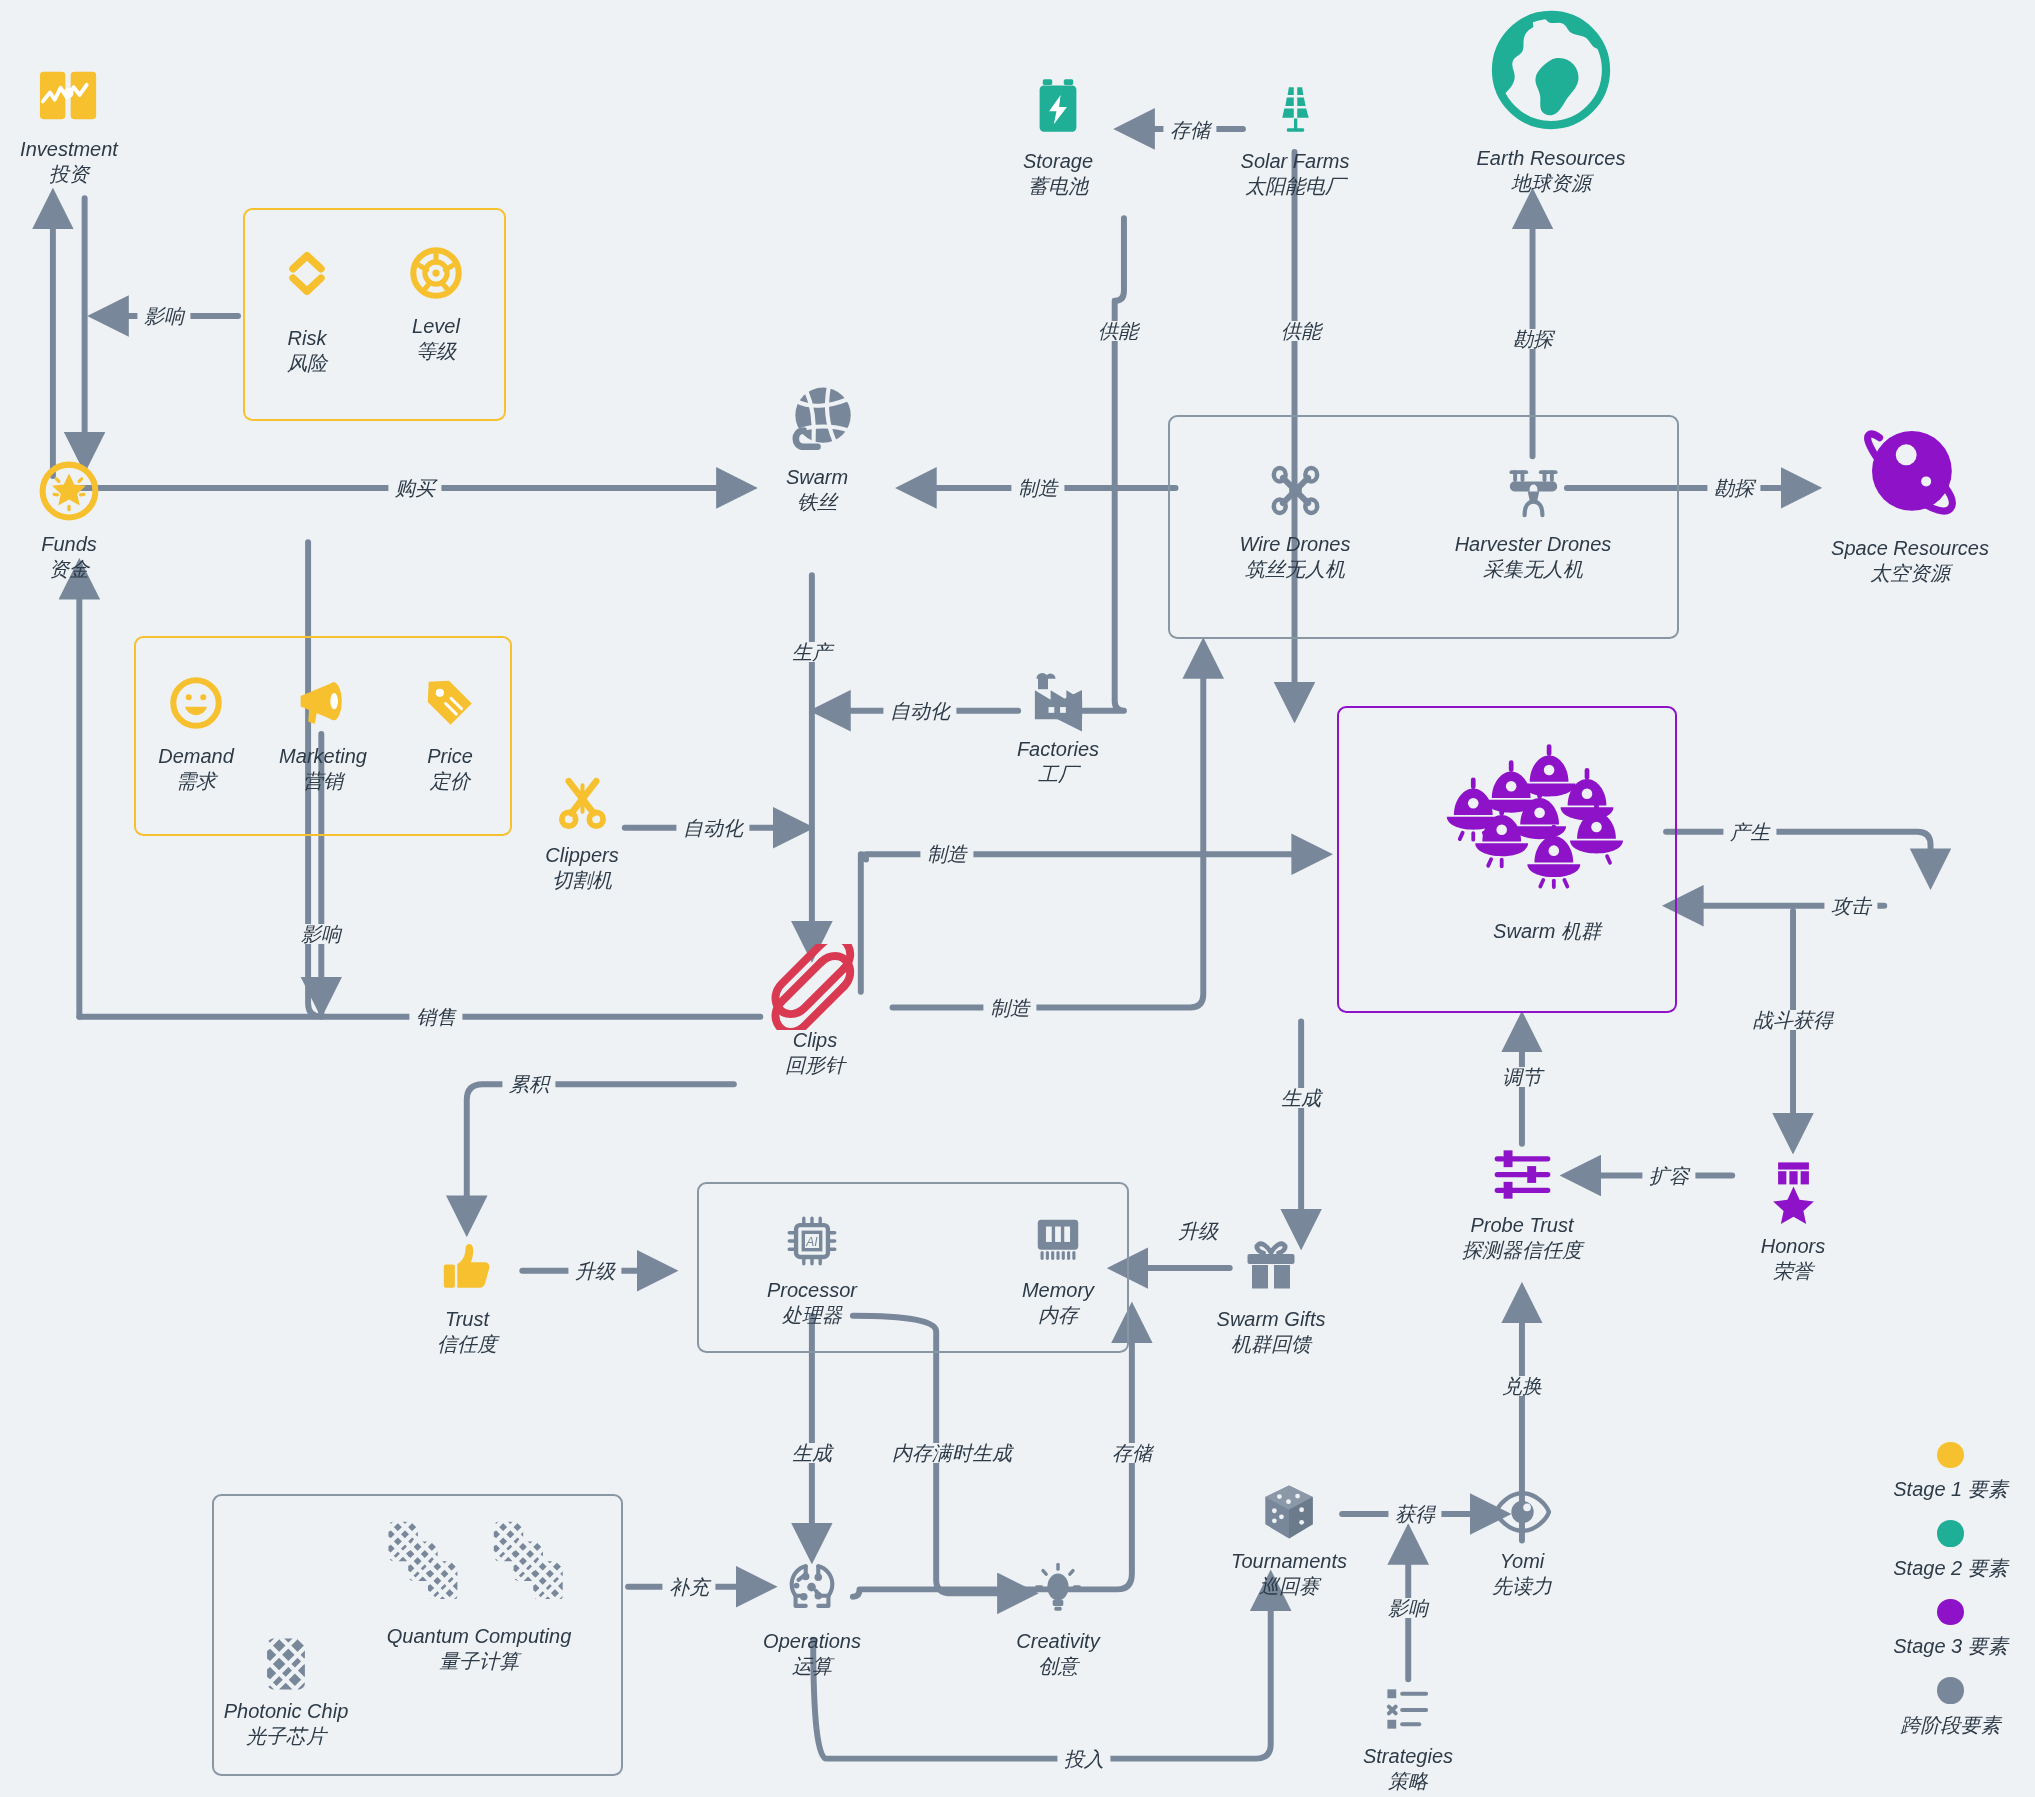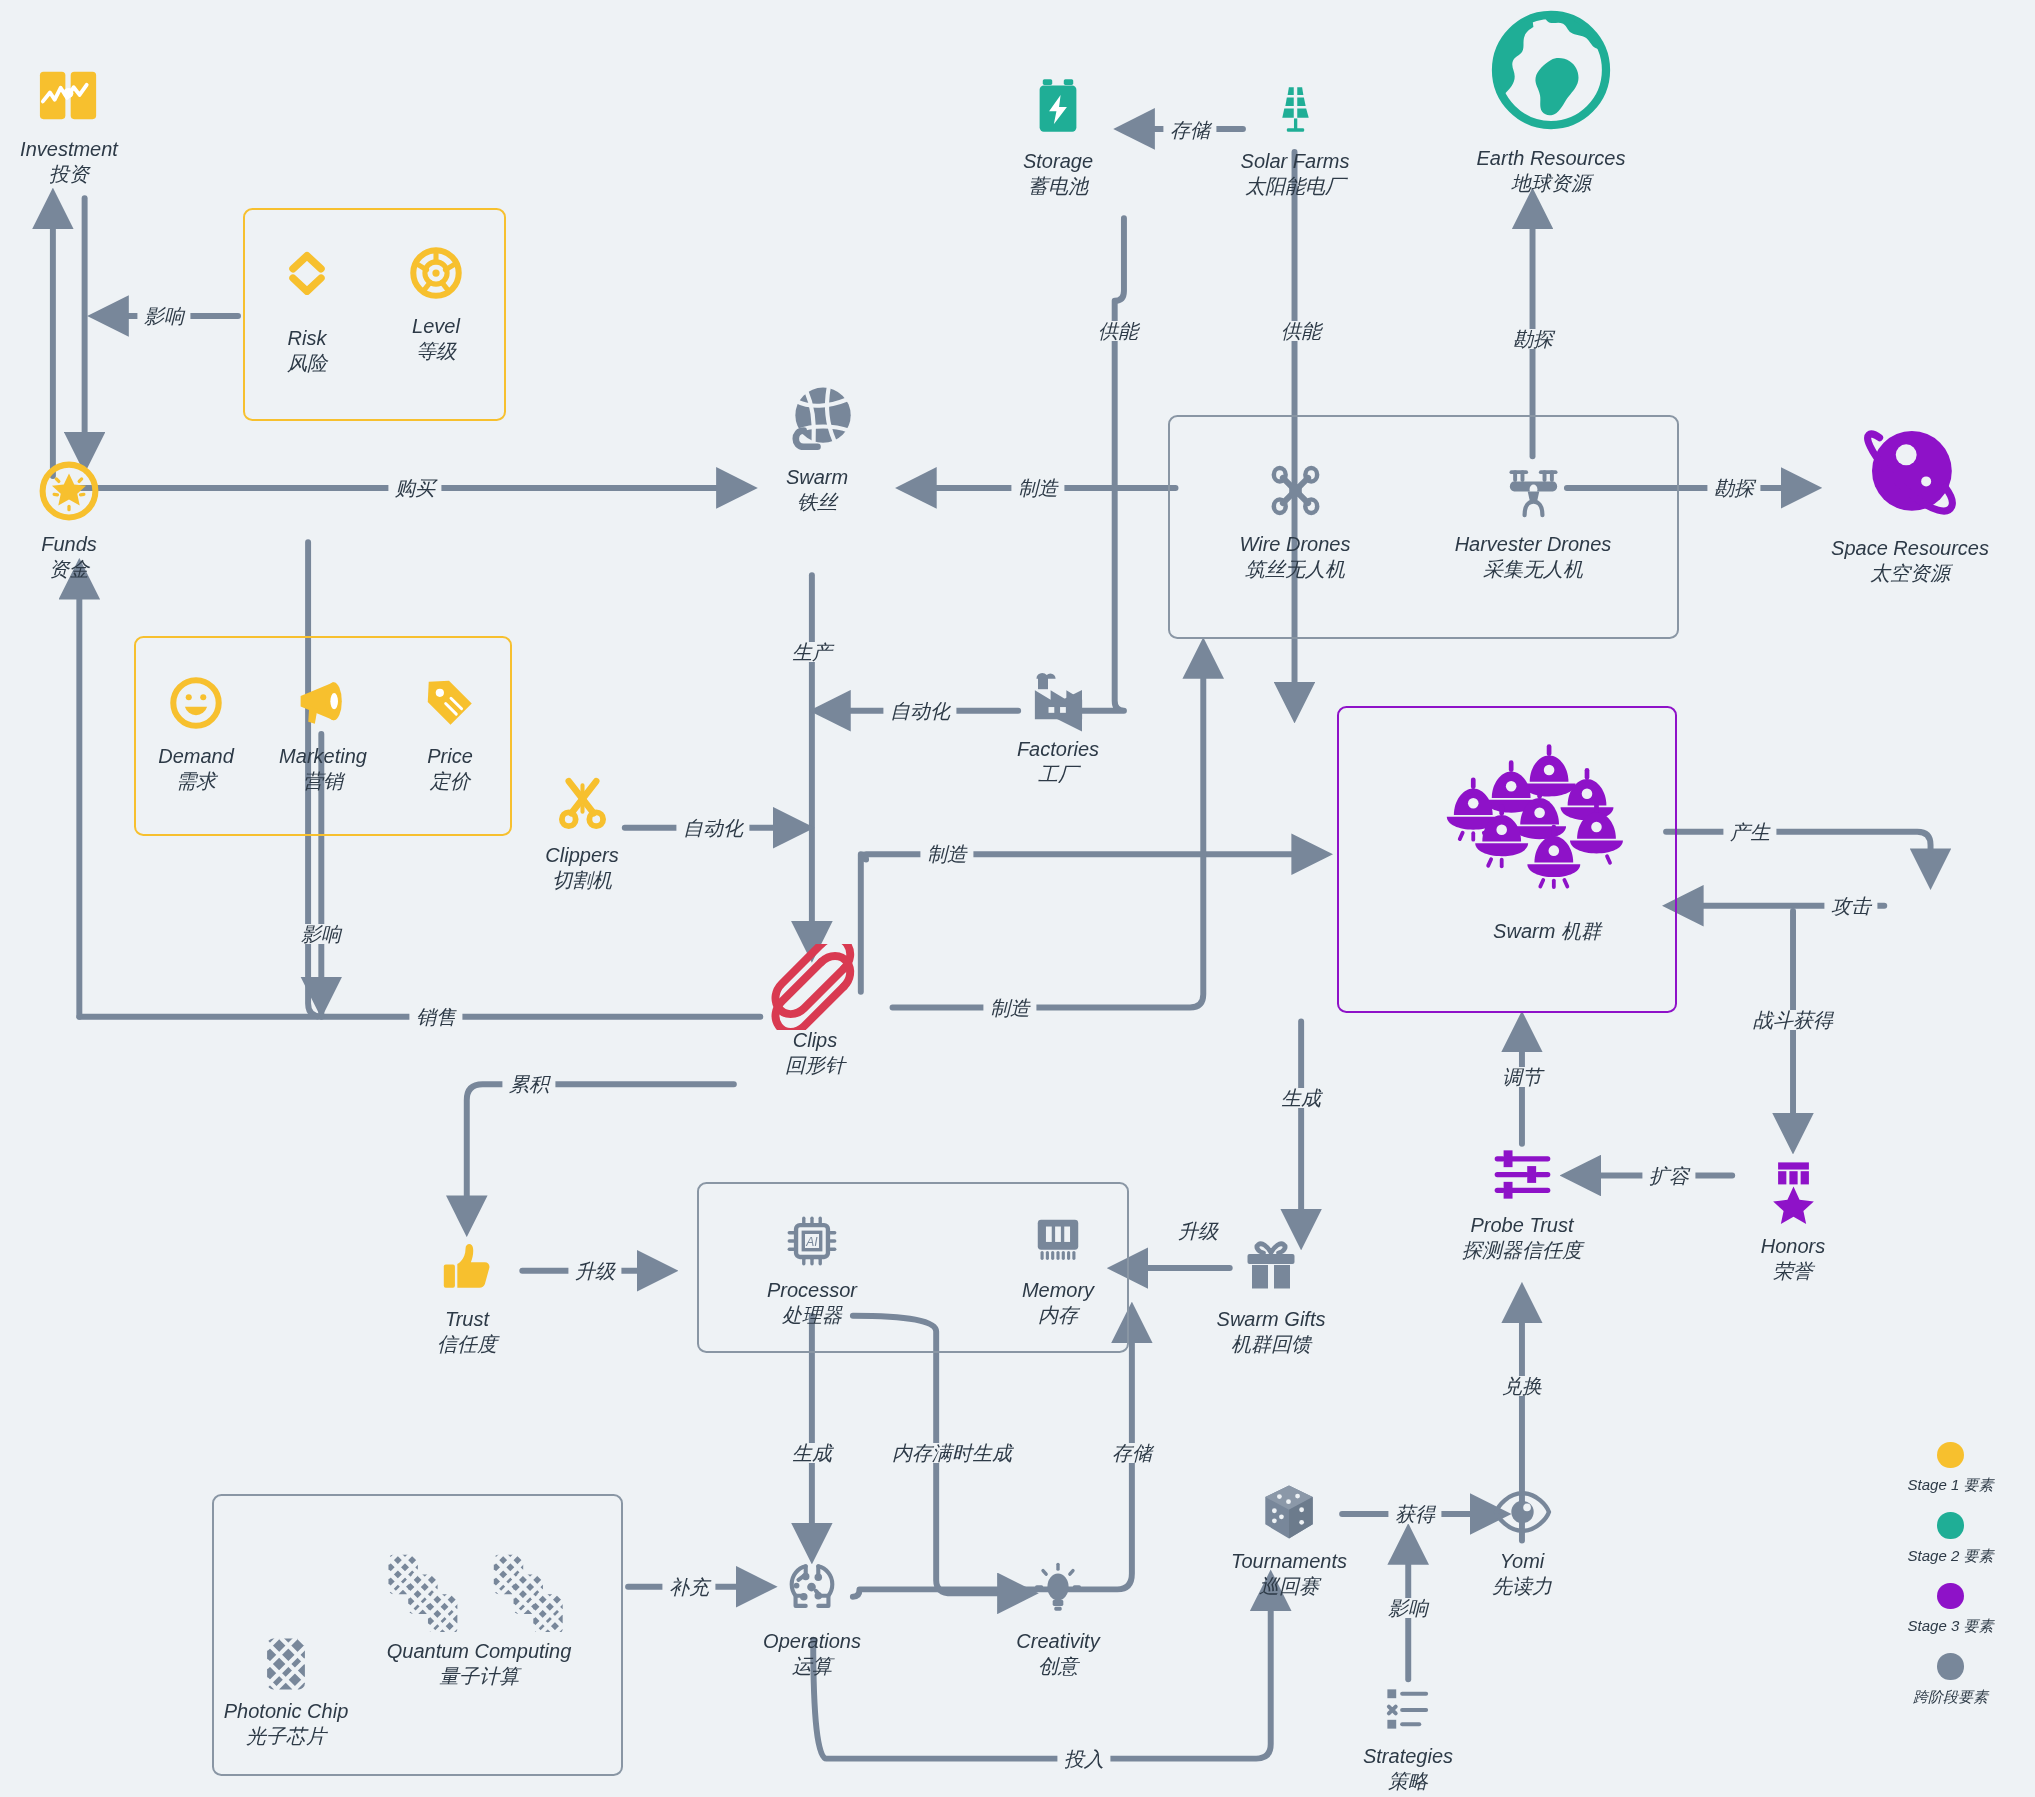--- a/index.html
+++ b/index.html
@@ -21,21 +21,21 @@
   .group{position:absolute;border:2px solid #8996a4;border-radius:9.3px;background:transparent;}
   .group.yellow{border-color:#f7c02e;}
   .group.purple{border-color:#8e12c8;border-width:2.6px;}
 
   .edge-label{position:absolute;transform:translate(-50%,-50%);background:#eef2f5;color:#2d3a47;
     font-size:20px;padding:0 6.6px;white-space:nowrap;line-height:1;}
 
   .legend{position:absolute;display:flex;flex-direction:column;align-items:center;gap:0;}
   .legend .row{display:flex;flex-direction:column;align-items:center;margin-bottom:17px;}
   .legend .dot{width:26.4px;height:26.4px;border-radius:50%;}
-  .legend .ltxt{margin-top:8px;font-size:15px;color:#2d3a47;white-space:nowrap;}
+  .legend .ltxt{margin-top:8px;font-size:20px;color:#2d3a47;white-space:nowrap;}
 </style>
 </head>
 <body>
 
 <div id="stage">
 
   <svg class="edges" viewBox="0 0 3078 2718" xmlns="http://www.w3.org/2000/svg">
     <defs>
       <marker id="ar" markerWidth="7" markerHeight="7" refX="5.2" refY="3.5" orient="auto" markerUnits="strokeWidth">
         <path d="M0,0 L7,3.5 L0,7 z" fill="#78879a"></path>
@@ -599,21 +599,21 @@
           <rect x="0.8" y="0.8" width="14.4" height="19.4" rx="2.4" fill="#78879a"></rect>
           <g stroke="#eef2f5" stroke-width="1.6" stroke-linecap="round">
             <path d="M0.8 4.6 L4.6 0.8 M0.8 11.6 L11.6 0.8 M0.8 18.6 L15.2 4.2 M4.2 20.2 L15.2 9.2 M11.2 20.2 L15.2 16.2"></path>
             <path d="M4.6 20.2 L0.8 16.4 M11.6 20.2 L0.8 9.4 M15.2 16.8 L0.8 2.4 M15.2 9.8 L6.2 0.8 M15.2 2.8 L13.2 0.8"></path>
           </g>
         </svg>
     </div>
     <div class="lab"><span>Photonic Chip</span><span class="cn">光子芯片</span></div>
   </div>
 
-  <div class="node" style="left:479px;top:1553px;width:264px;margin-left:-132px;">
+  <div class="node" style="left:479px;top:1520px;width:264px;margin-left:-132px;gap:18px;">
     <div class="ico" style="height:79px;align-items:flex-end;">
       <svg width="238" height="79" viewBox="0 0 72 24">
         <g>
           <g transform="translate(0,0)">
             <g transform="translate(8,0) scale(0.62)">
                 <rect x="0.8" y="0.8" width="14.4" height="19.4" rx="2.4" fill="#78879a"></rect>
                 <g stroke="#eef2f5" stroke-width="2.2" stroke-linecap="round">
                   <path d="M0.8 4.6 L4.6 0.8 M0.8 11.6 L11.6 0.8 M0.8 18.6 L15.2 4.2 M4.2 20.2 L15.2 9.2 M11.2 20.2 L15.2 16.2"></path>
                   <path d="M4.6 20.2 L0.8 16.4 M11.6 20.2 L0.8 9.4 M15.2 16.8 L0.8 2.4 M15.2 9.8 L6.2 0.8 M15.2 2.8 L13.2 0.8"></path>
                 </g>

